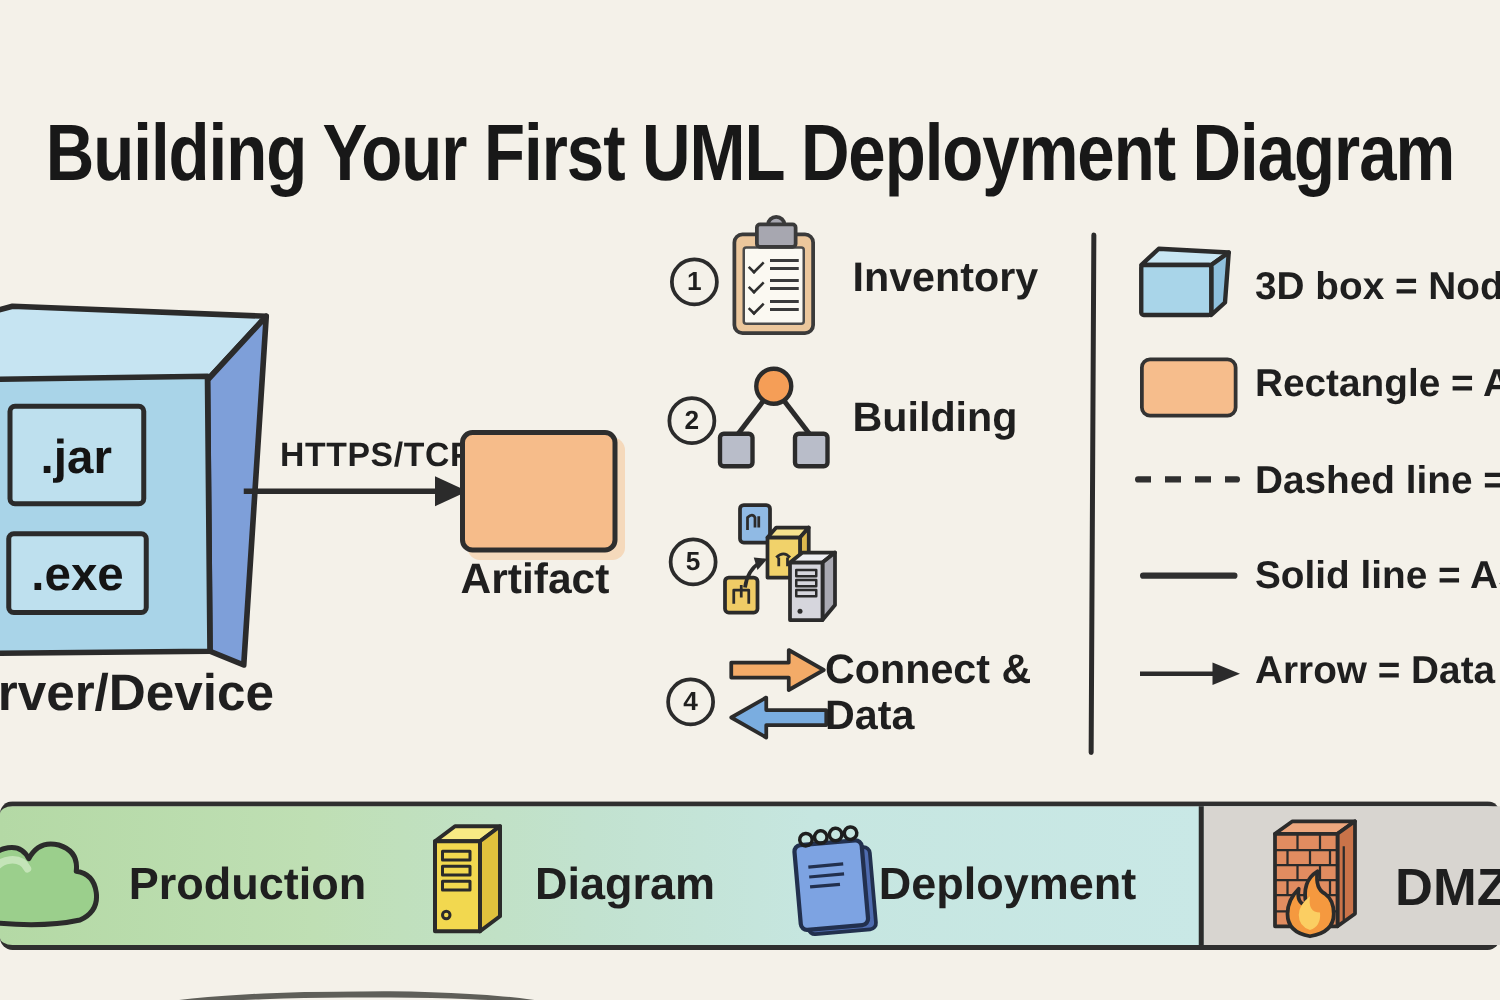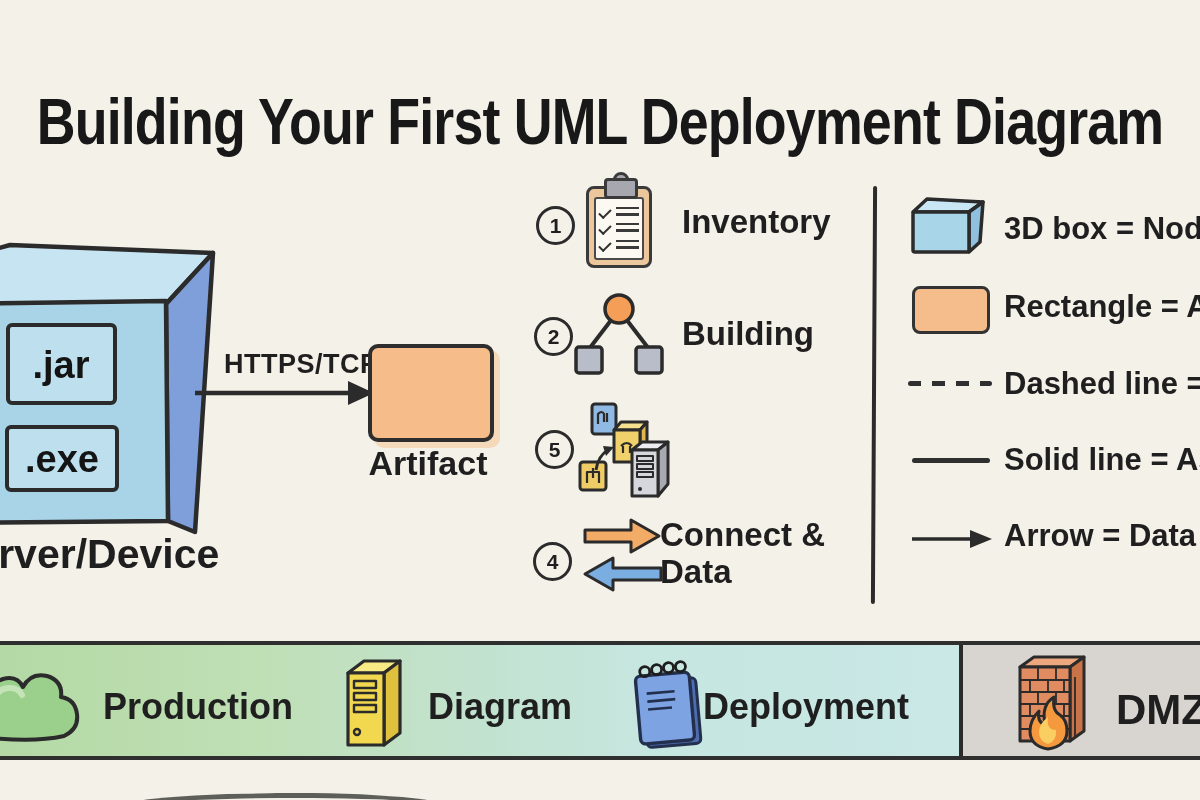--- a/index.html
+++ b/index.html
@@ -40,21 +40,21 @@
   .legend-divider{position:absolute;left:872px;top:186px;width:3.5px;height:418px;background:#2b2b2b;border-radius:2px;transform:rotate(.3deg);}
   .legend-text{position:absolute;left:1004px;font-size:31px;font-weight:700;white-space:nowrap;}
   .legend-rect{position:absolute;left:912px;top:286px;width:72px;height:42px;background:#f6bd8c;border:3.5px solid #333;border-radius:8px;}
   .legend-dashed{position:absolute;left:908px;top:381px;width:84px;height:5px;border-radius:3px;
                  background:repeating-linear-gradient(90deg,#2f2f2f 0 13px,transparent 13px 24px);}
   .legend-solid{position:absolute;left:912px;top:458px;width:78px;height:5px;background:#2f2f2f;border-radius:3px;}
 
   
   .band{position:absolute;left:0;top:641px;width:1200px;height:119px;box-sizing:border-box;
         border-top:4px solid #2f2f2f;border-bottom:4px solid #2f2f2f;
-        background:linear-gradient(90deg,#b4d9a5 0px,#bfdfb4 250px,#c2e2cf 470px,#c6e6e0 650px,#c9e8e6 960px);}
+        background:linear-gradient(90deg,#b4d9a5 0px,#bfdfb4 250px,#c2e2cf 470px,#c6e6e0 650px,#c9e8e6 960px);border-radius:10px;}
   .band-dmz{position:absolute;left:963px;top:0;width:237px;height:111px;background:#d8d5d0;}
   .band-divider{position:absolute;left:959px;top:0;width:3.5px;height:111px;background:#2b2b2b;}
   .env-label{position:absolute;top:41px;font-size:36px;font-weight:700;white-space:nowrap;}
 
   .smudge{position:absolute;left:102px;top:793px;width:352px;height:12px;border-top:5px solid #3b3b36;
           border-radius:50% 50% 0 0/100% 100% 0 0;opacity:.8;transform:rotate(-.4deg);}
 
   svg{overflow:visible;}
   svg text{font-family:"Liberation Sans", sans-serif;}
 </style>

